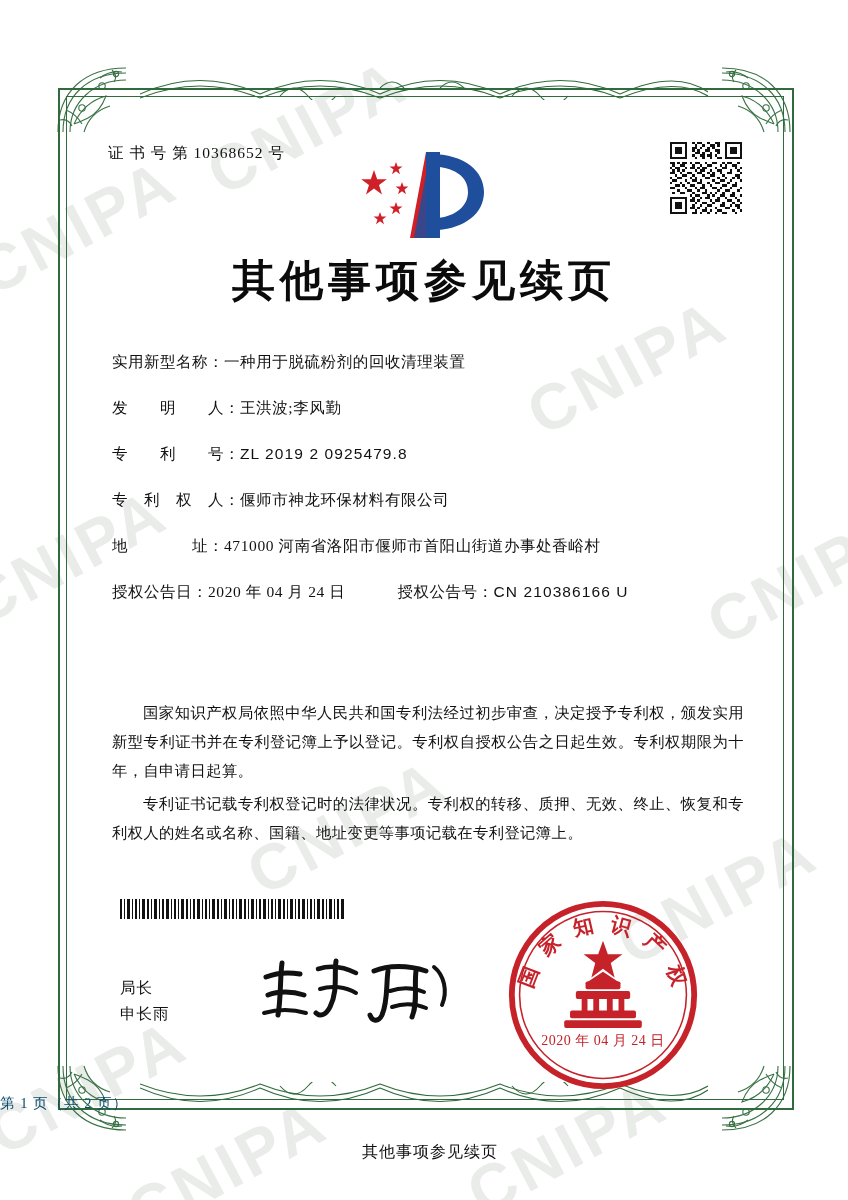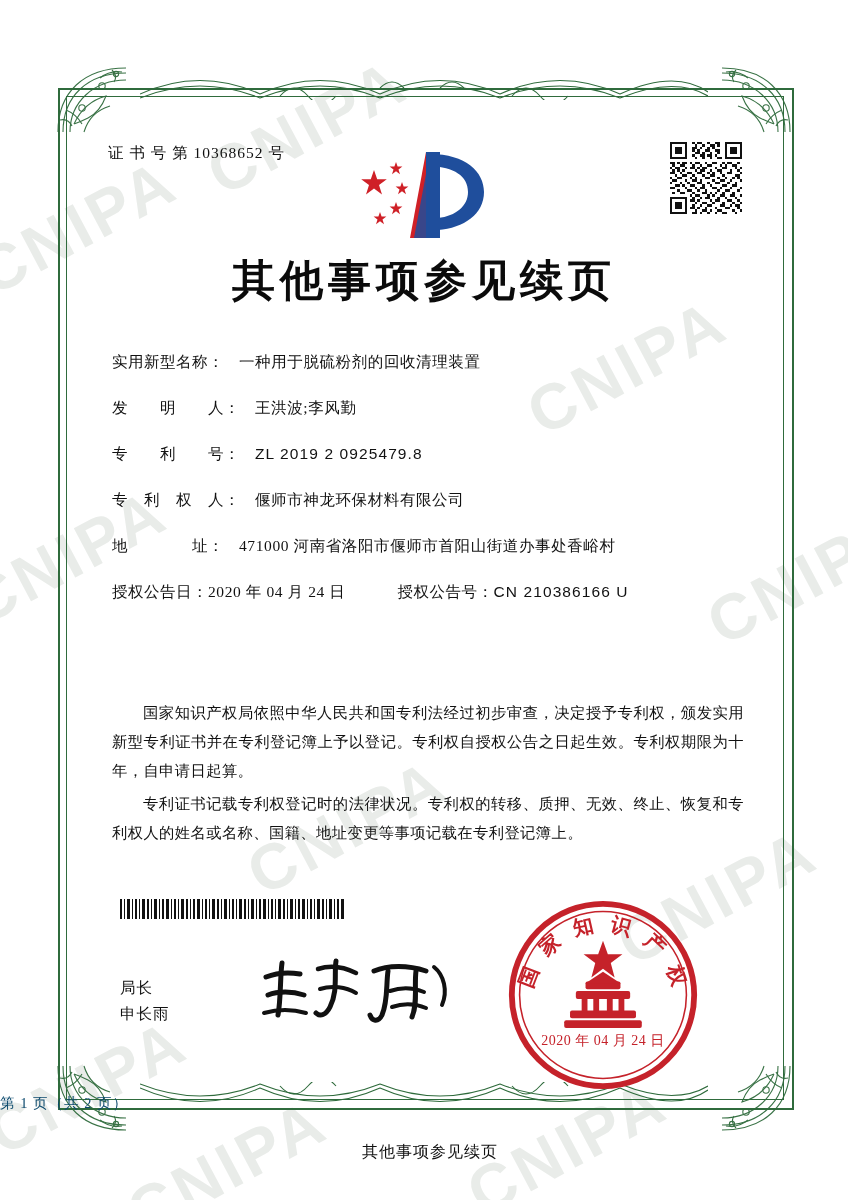--- a/index.html
+++ b/index.html
@@ -128,21 +128,20 @@
     left: 112px;
     top: 352px;
     width: 640px;
   }
   .field-row {
     display: flex;
     align-items: baseline;
     margin-bottom: 25px;
     font-size: 15.5px;
     color: #111;
-    gap: 15px;
   }
   .field-label {
     flex: 0 0 auto;
     letter-spacing: 0.5px;
   }
   .field-value {
     letter-spacing: 0.6px;
   }
   .field-value.mono {
     font-family: Liberation Sans, sans-serif;

